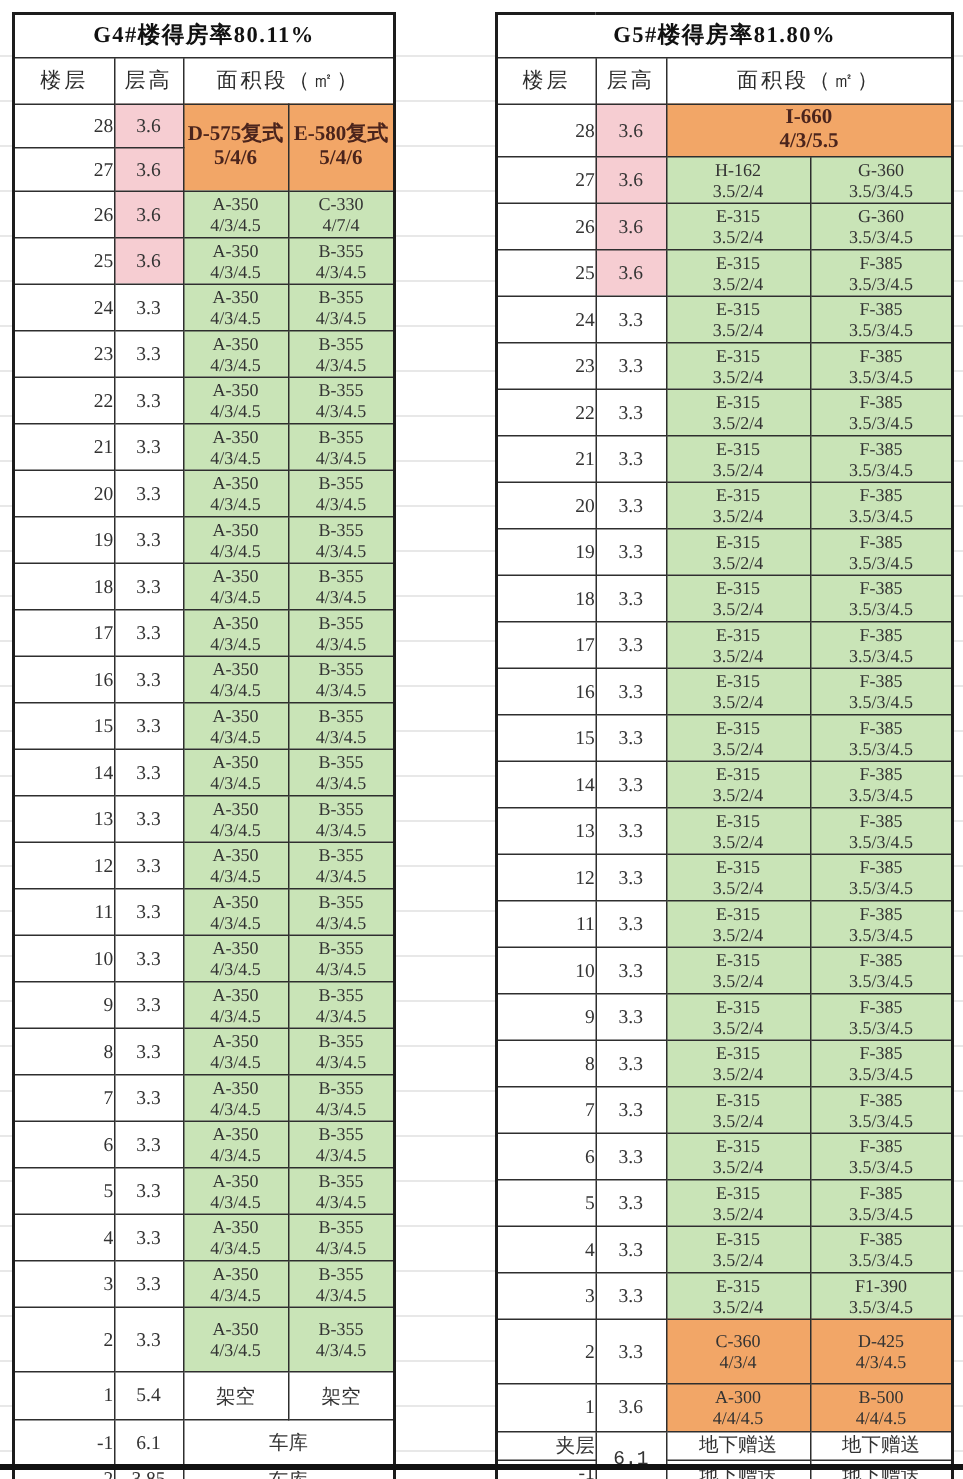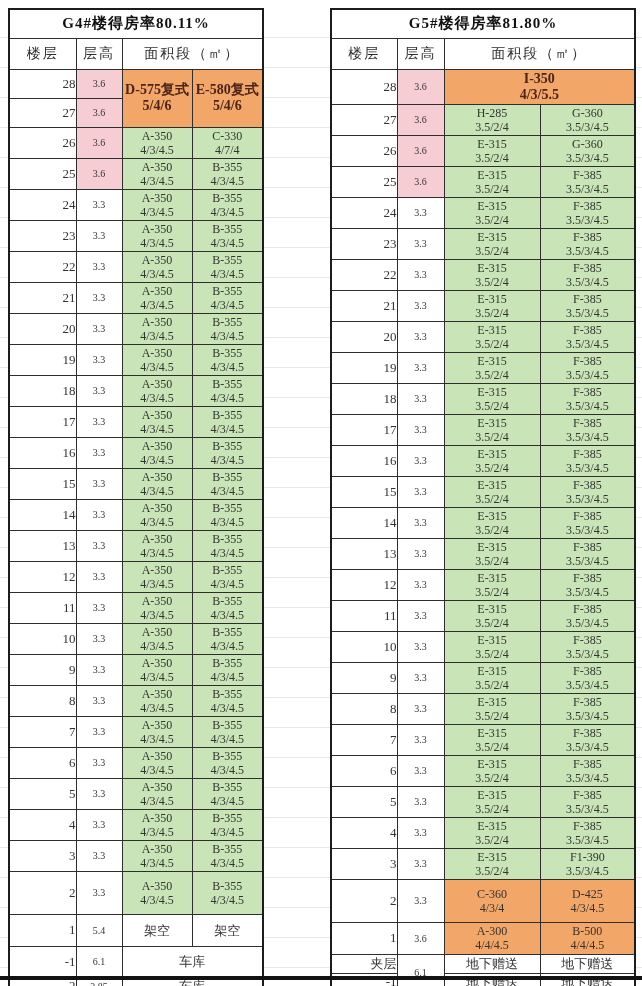--- a/index.html
+++ b/index.html
@@ -18,26 +18,26 @@
   .t-left  { width: 256px; }
   .t-right { width: 306px; }
   td { border: 1px solid #2e2e2e; text-align:center; vertical-align:middle; padding:0; color:#333; }
   tr { height: 29px; }
   tr.title-row { height: 29px; }
   tr.header-row { height: 31px; }
   tr.k-tall { height: 43px; }
   tr.k-first { height: 32px; }
   tr.k-b1 { height: 31px; }
   tr.k-b2 { height: 15px; }
-  tr.k-mez { height: 16px; }
+  tr.k-mez { height: 16px; font-family: Liberation Mono, monospace; }
   tr.k-m1 { height: 14px; }
   td.title { font-weight: bold; font-size: 15px; color:#111; letter-spacing: 1px; }
   td.colhead { font-size: 14px; color:#2c2c2c; letter-spacing: 2px; }
   td.floor { font-size: 13px; text-align: right; }
-  td.height { font-size: 10px; }
+  td.height { font-size: 13px; }
   td.height.bg-pink { background: #f6cdd2; }
   td.unit { font-size: 13px; line-height: 15px; padding: 1px 2px; }
   td.unit .unit-name, td.unit .unit-ratio { font-size: 12px; line-height: 14px; }
   td.unit.bg-orange { background: #f2a667; }
   td.unit.bg-green  { background: #c9e4b7; }
   td.unit.bold { font-weight: bold; color: #4b241c; }
   td.unit.bold .unit-name, td.unit.bold .unit-ratio { font-size: 14px; line-height: 16px; }
   .bottom-rule { position:absolute; left:0; top:976px; width:642px; height:4px; background:#121212; }
 </style>
 </head>
@@ -410,29 +410,29 @@
         </tr>
         <tr class="header-row">
           <td class="colhead">楼层</td>
           <td class="colhead">层高</td>
           <td class="colhead" colspan="2">面积段（㎡）</td>
         </tr>
       <tr>
             <td class="floor">28</td>
             <td class="height bg-pink">3.6</td>
             <td class="unit bg-orange bold" colspan="2">
-              <div class="unit-name">I-350</div>
+              <div class="unit-name">I-660</div>
               <div class="unit-ratio">4/3/5.5</div>
             </td>
           </tr>
           <tr>
             <td class="floor">27</td>
             <td class="height bg-pink">3.6</td>
             <td class="unit bg-green">
-              <div class="unit-name">H-285</div>
+              <div class="unit-name">H-162</div>
               <div class="unit-ratio">3.5/2/4</div>
             </td>
             <td class="unit bg-green">
               <div class="unit-name">G-360</div>
               <div class="unit-ratio">3.5/3/4.5</div>
             </td>
           </tr>
           <tr>
             <td class="floor">26</td>
             <td class="height bg-pink">3.6</td>

